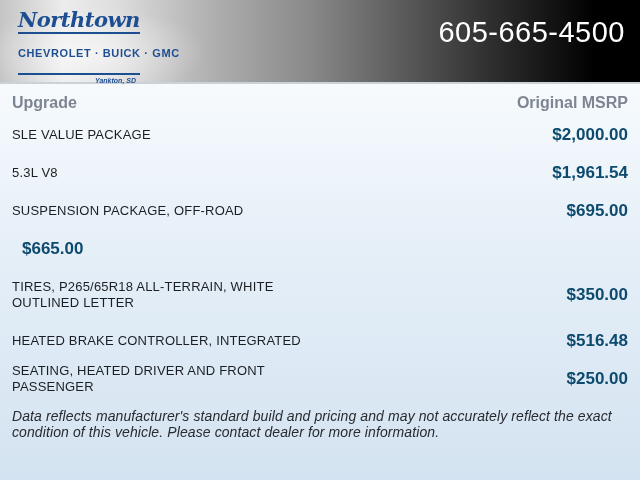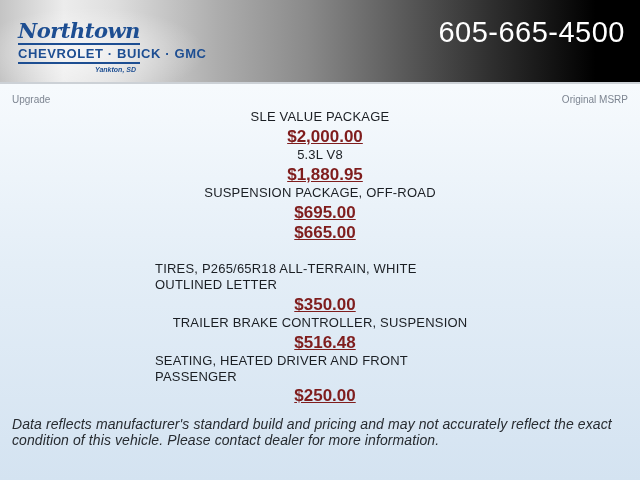--- a/index.html
+++ b/index.html
@@ -33,28 +33,28 @@
     font-style: italic;
     font-weight: bold;
     font-size: 21px;
     letter-spacing: -0.5px;
     color: #1d4e92;
     padding-bottom: 2px;
     text-align: left;
   }
   .logo-makes {
     display: block;
-    font-size: 13px;
+    font-size: 11px;
     font-weight: bold;
     letter-spacing: 0.6px;
     color: #1d4e92;
     text-align: left;
     border-top: 2px solid #1d4e92;
     border-bottom: 2px solid #1d4e92;
-    padding: 2px 0;
+    padding: 14px 0;
     white-space: nowrap;
   }
   .logo-city {
     display: block;
     font-size: 7px;
     font-style: italic;
     font-weight: bold;
     color: #1d4e92;
     text-align: right;
     padding-top: 2px;
@@ -69,45 +69,44 @@
     white-space: nowrap;
   }
 
   
   .table { padding: 0 12px; }
   .col-headers {
     display: flex;
     justify-content: space-between;
     align-items: flex-end;
     padding: 10px 0 4px 0;
-    font-size: 10px;
+    font-size: 16px;
     color: #7d8591;
+    font-weight: bold;
   }
   .row {
     display: flex;
     justify-content: space-between;
     align-items: center;
     min-height: 38px;
-    flex-direction: column;
   }
   .row.tall { min-height: 54px; }
   .row-name {
     font-size: 13px;
     color: #1b1f24;
     letter-spacing: 0.2px;
     max-width: 330px;
     line-height: 1.25;
   }
   .row-price {
     font-size: 17px;
     font-weight: bold;
-    color: #7f1d1d;
+    color: #0c4a6e;
     white-space: nowrap;
     padding-left: 10px;
-    text-decoration: underline;
   }
 
   
   .disclaimer {
     padding: 10px 12px 0 12px;
     font-size: 14px;
     font-style: italic;
     color: #272b30;
     letter-spacing: 0.1px;
   }
@@ -129,35 +128,35 @@
     <span>Upgrade</span>
     <span>Original MSRP</span>
   </div>
 
   <div class="row">
     <span class="row-name">SLE VALUE PACKAGE</span>
     <span class="row-price">$2,000.00</span>
   </div>
   <div class="row">
     <span class="row-name">5.3L V8</span>
-    <span class="row-price">$1,880.95</span>
+    <span class="row-price">$1,961.54</span>
   </div>
   <div class="row">
     <span class="row-name">SUSPENSION PACKAGE, OFF-ROAD</span>
     <span class="row-price">$695.00</span>
   </div>
   <div class="row">
     <span class="row-price">$665.00</span>
   </div>
   <div class="row tall">
     <span class="row-name">TIRES, P265/65R18 ALL-TERRAIN, WHITE OUTLINED LETTER</span>
     <span class="row-price">$350.00</span>
   </div>
   <div class="row">
-    <span class="row-name">TRAILER BRAKE CONTROLLER, SUSPENSION</span>
+    <span class="row-name">HEATED BRAKE CONTROLLER, INTEGRATED</span>
     <span class="row-price">$516.48</span>
   </div>
   <div class="row">
     <span class="row-name">SEATING, HEATED DRIVER AND FRONT PASSENGER</span>
     <span class="row-price">$250.00</span>
   </div>
 </div>
 
 <div class="disclaimer">Data reflects manufacturer's standard build and pricing and may not accurately reflect the exact condition of this vehicle. Please contact dealer for more information.</div>
 

